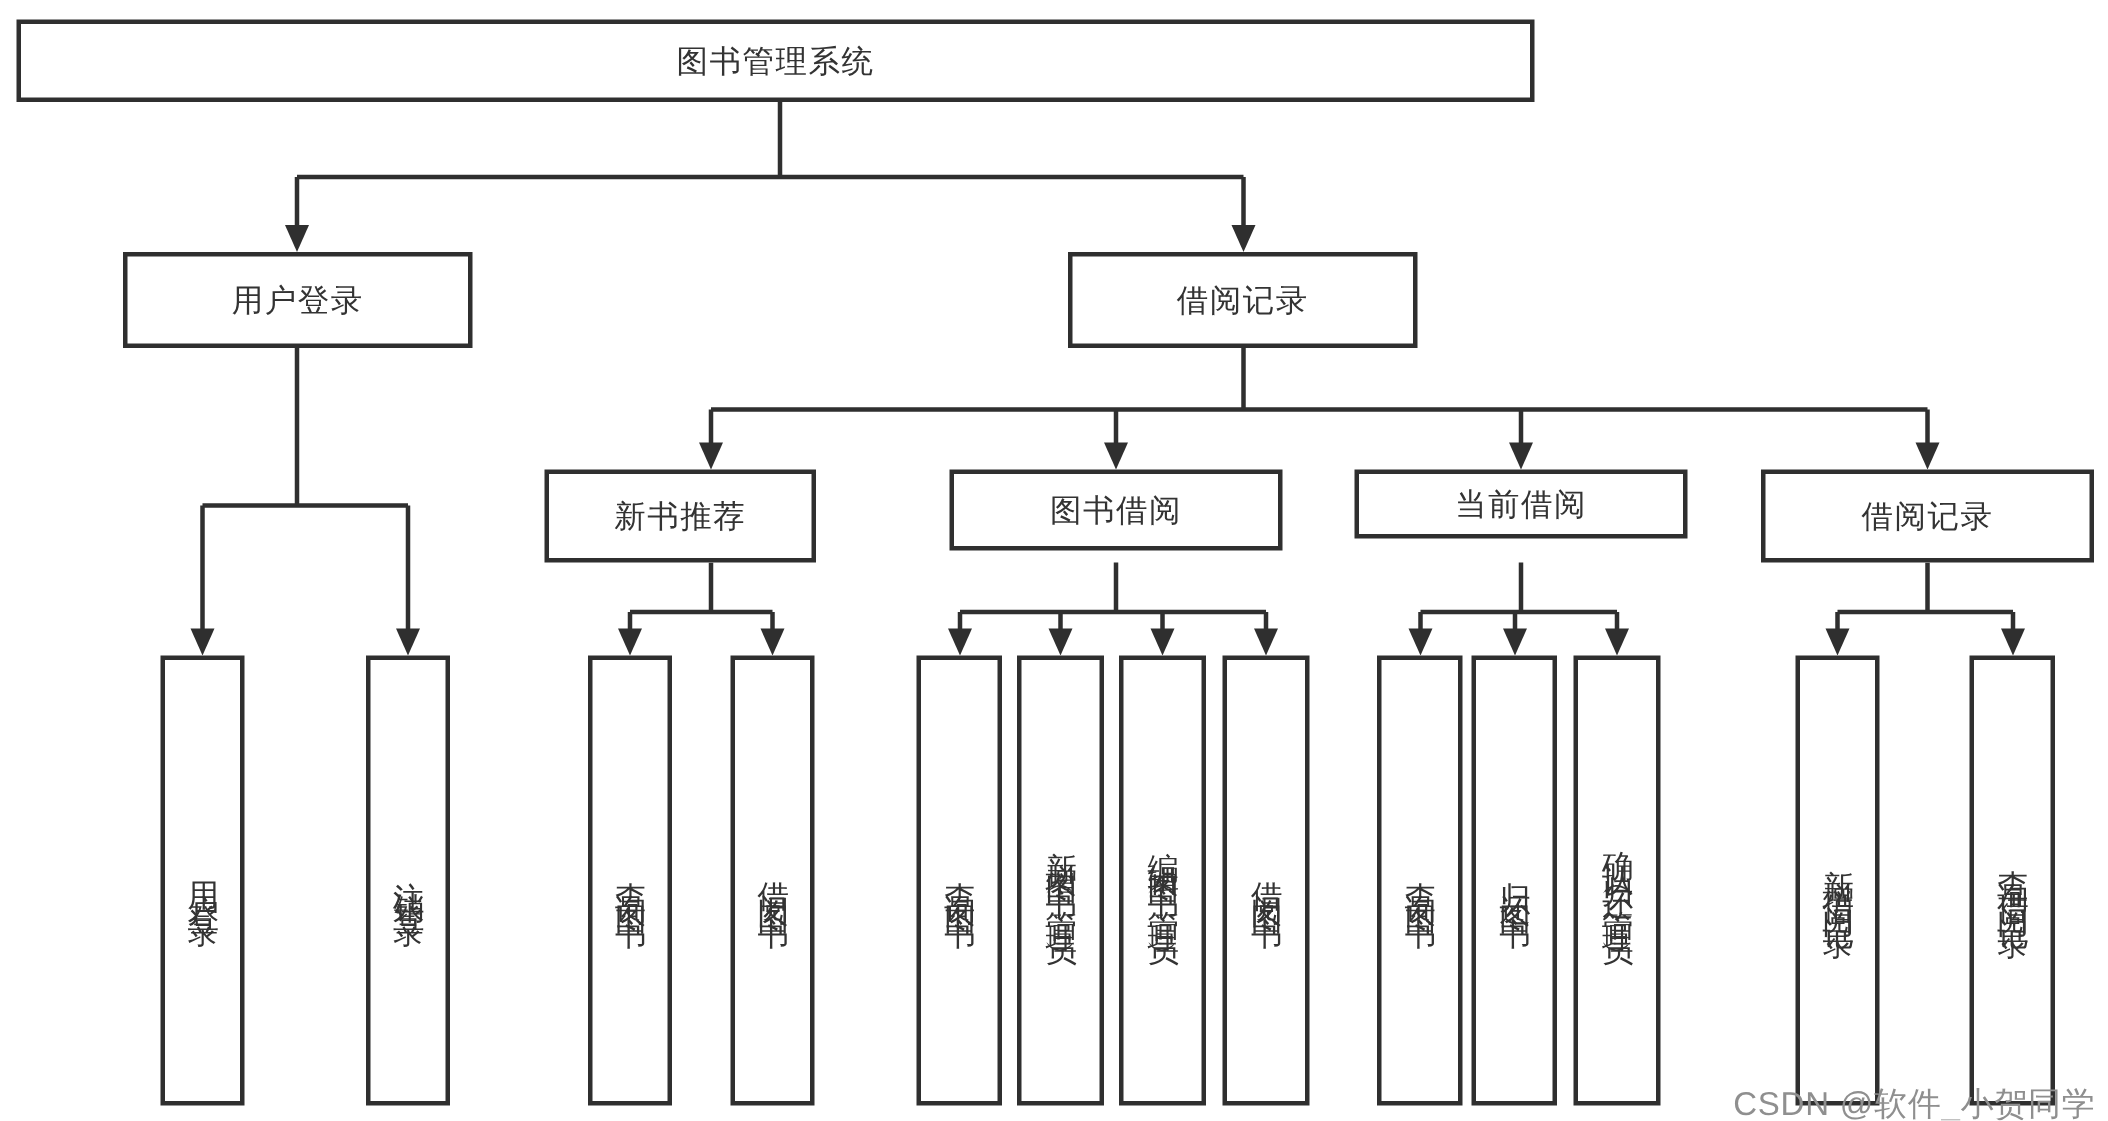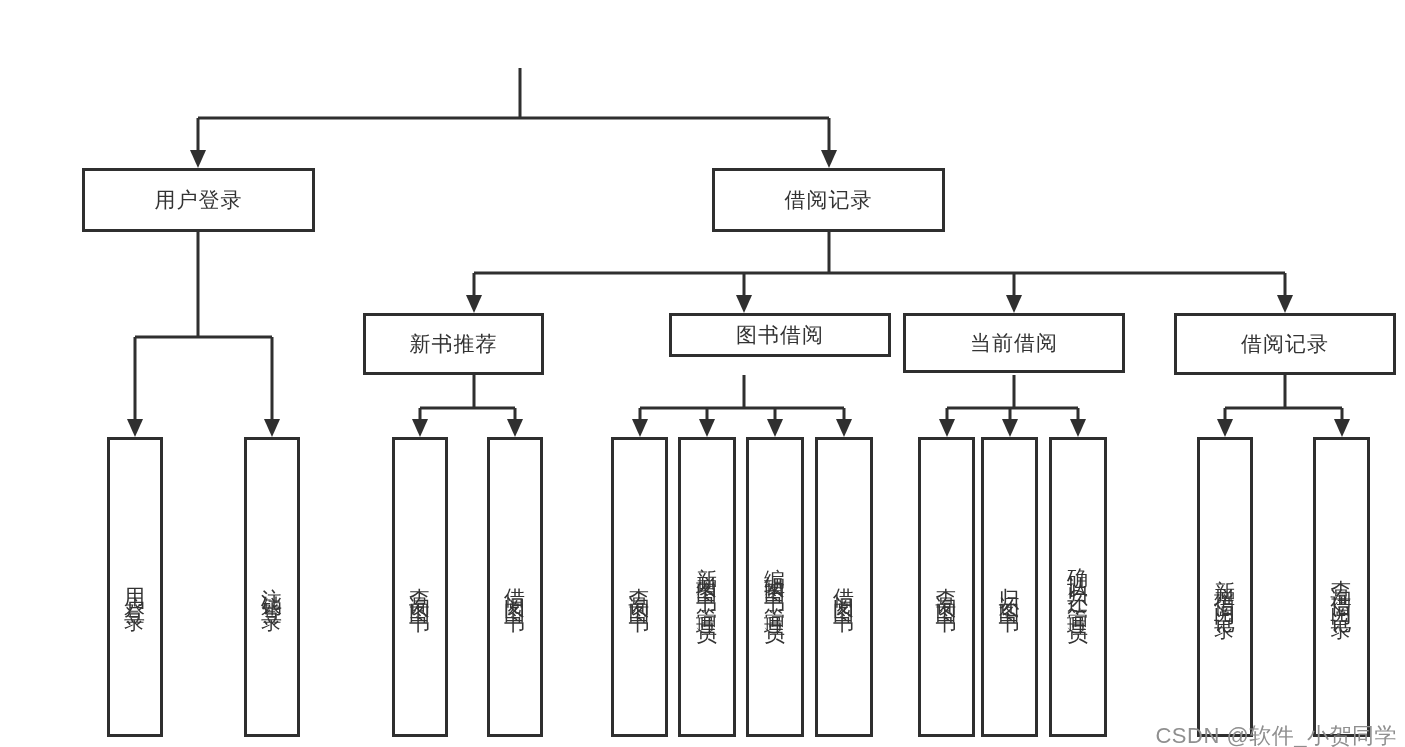--- a/index.html
+++ b/index.html
@@ -101,35 +101,38 @@
 
       <polygon points="939,419 955,419 947,437"></polygon>
       <polygon points="1002,419 1018,419 1010,437"></polygon>
       <polygon points="1070,419 1086,419 1078,437"></polygon>
 
       <polygon points="1217,419 1233,419 1225,437"></polygon>
       <polygon points="1334,419 1350,419 1342,437"></polygon>
     </g>
   </svg>
 
+  <div class="box" style="left:11px; top:13px; width:1012px; height:55px;">
+    <span class="hlabel">图书管理系统</span>
+  </div>
 
   <div class="box" style="left:82px; top:168px; width:233px; height:64px;">
     <span class="hlabel">用户登录</span>
   </div>
   <div class="box" style="left:712px; top:168px; width:233px; height:64px;">
     <span class="hlabel">借阅记录</span>
   </div>
 
   <div class="box" style="left:363px; top:313px; width:181px; height:62px;">
     <span class="hlabel">新书推荐</span>
   </div>
-  <div class="box" style="left:669px; top:313px; width:222px; height:44px;">
+  <div class="box" style="left:633px; top:313px; width:222px; height:54px;">
     <span class="hlabel">图书借阅</span>
   </div>
-  <div class="box" style="left:903px; top:313px; width:222px; height:60px;">
+  <div class="box" style="left:903px; top:313px; width:222px; height:46px;">
     <span class="hlabel">当前借阅</span>
   </div>
   <div class="box" style="left:1174px; top:313px; width:222px; height:62px;">
     <span class="hlabel">借阅记录</span>
   </div>
 
   <div class="box" style="left:107px; top:437px; width:56px; height:300px;">
     <span class="vlabel">用户登录</span>
   </div>
   <div class="box" style="left:244px; top:437px; width:56px; height:300px;">

